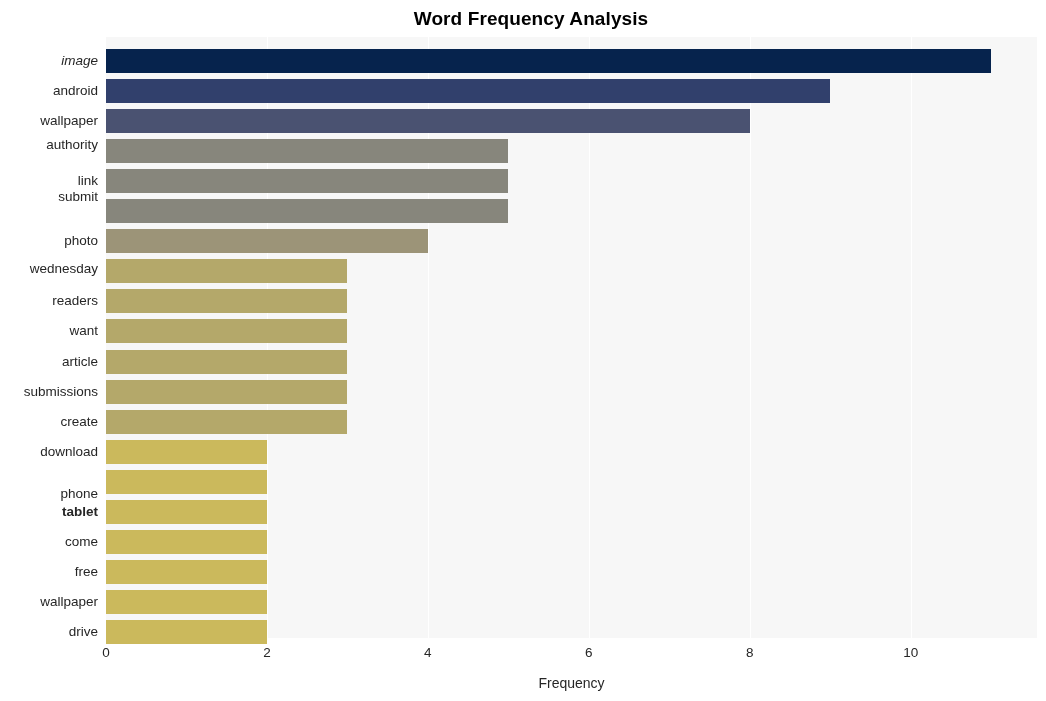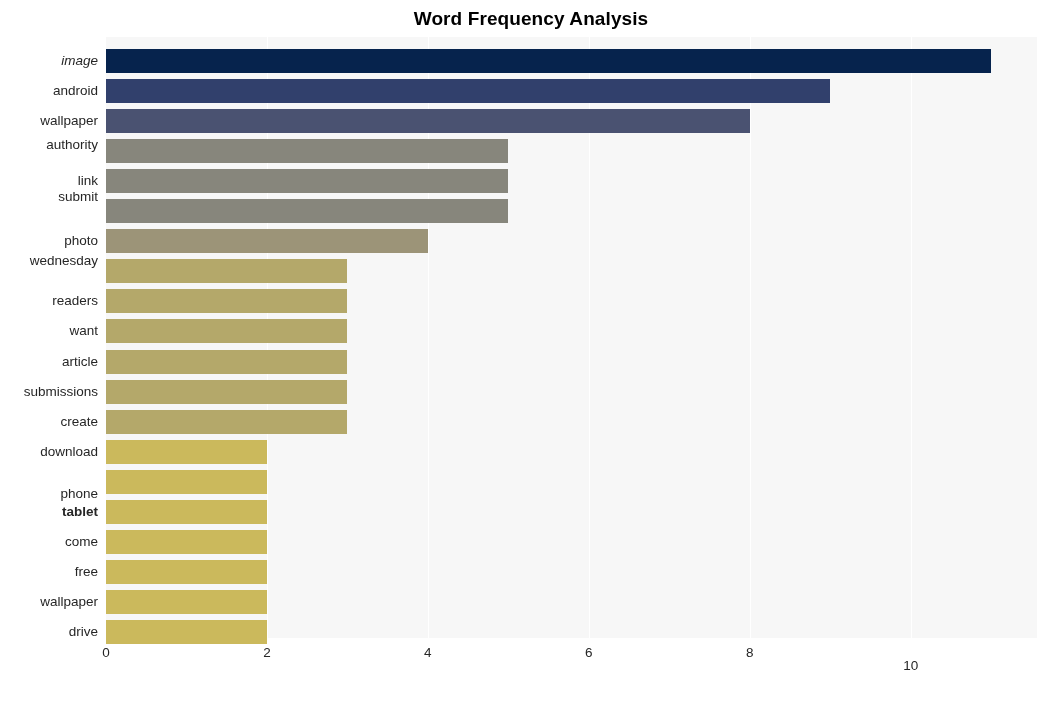--- a/index.html
+++ b/index.html
@@ -163,38 +163,39 @@
   </div>
 
   <div id="y-axis">
       <div class="y-tick-label" style="top: 16.025px; font-style: italic;">image</div>
       <div class="y-tick-label" style="top: 46.075px;">android</div>
       <div class="y-tick-label" style="top: 76.125px;">wallpaper</div>
       <div class="y-tick-label" style="top: 100px;">authority</div>
       <div class="y-tick-label" style="top: 136.225px; margin-left: 20px;">link</div>
       <div class="y-tick-label" style="top: 152px; padding-left: 24px;">submit</div>
       <div class="y-tick-label" style="top: 196.325px;">photo</div>
-      <div class="y-tick-label" style="top: 216px;">wednesday</div>
+      <div class="y-tick-label" style="top: 224px;">wednesday</div>
       <div class="y-tick-label" style="top: 256.425px;">readers</div>
       <div class="y-tick-label" style="top: 286.475px;">want</div>
       <div class="y-tick-label" style="top: 316.525px;">article</div>
       <div class="y-tick-label" style="top: 346.575px; margin-left: 28px;">submissions</div>
       <div class="y-tick-label" style="top: 376.625px;">create</div>
       <div class="y-tick-label" style="top: 406.675px;">download</div>
       <div class="y-tick-label" style="top: 436.725px; margin-top: 12px;">phone</div>
       <div class="y-tick-label" style="top: 466.775px; font-weight: bold;">tablet</div>
       <div class="y-tick-label" style="top: 496.825px;">come</div>
       <div class="y-tick-label" style="top: 526.875px;">free</div>
       <div class="y-tick-label" style="top: 556.925px;">wallpaper</div>
       <div class="y-tick-label" style="top: 586.975px;">drive</div>
     </div>
 
   <div id="x-axis">
       <div class="x-tick-label" style="left: 106px;">0</div>
       <div class="x-tick-label" style="left: 266.933px;">2</div>
       <div class="x-tick-label" style="left: 427.867px;">4</div>
       <div class="x-tick-label" style="left: 588.8px;">6</div>
       <div class="x-tick-label" style="left: 749.734px;">8</div>
-      <div class="x-tick-label" style="left: 910.667px; margin-top: 13px;">10</div>
+      <div class="x-tick-label" style="left: 910.667px;">10</div>
     </div>
 
+  <div id="x-axis-title">Frequency</div>
 
 </div>
 
 </body></html>

